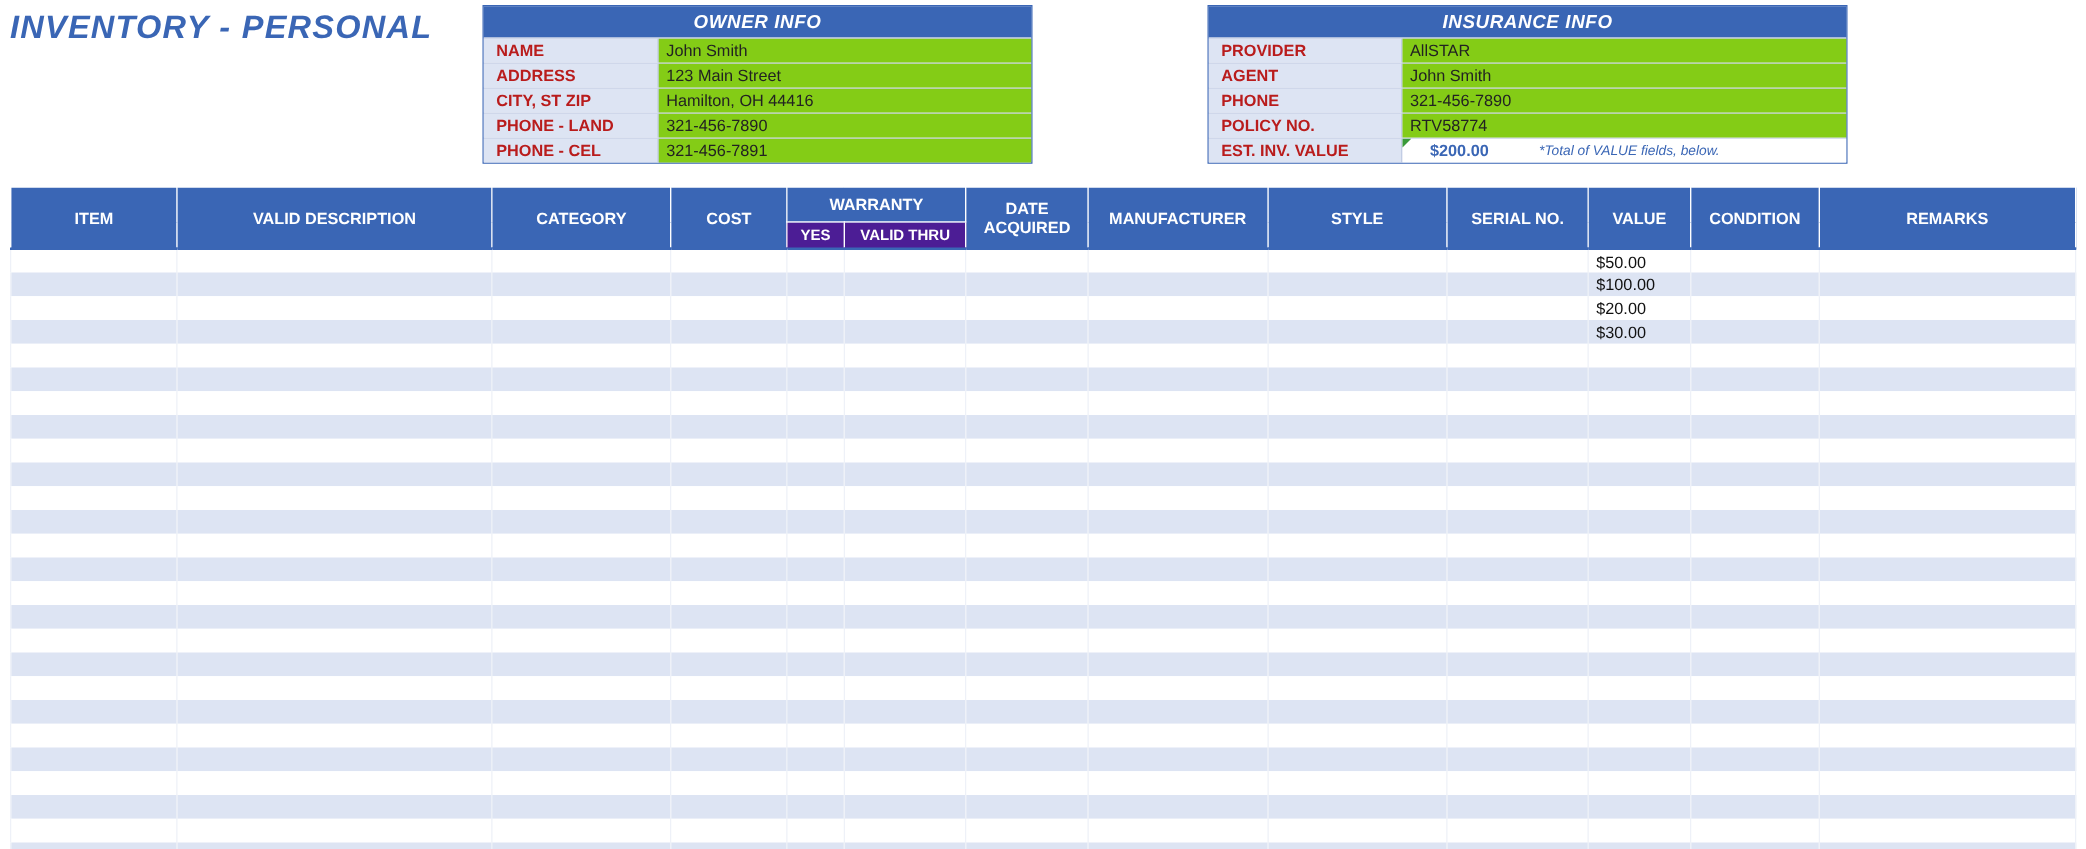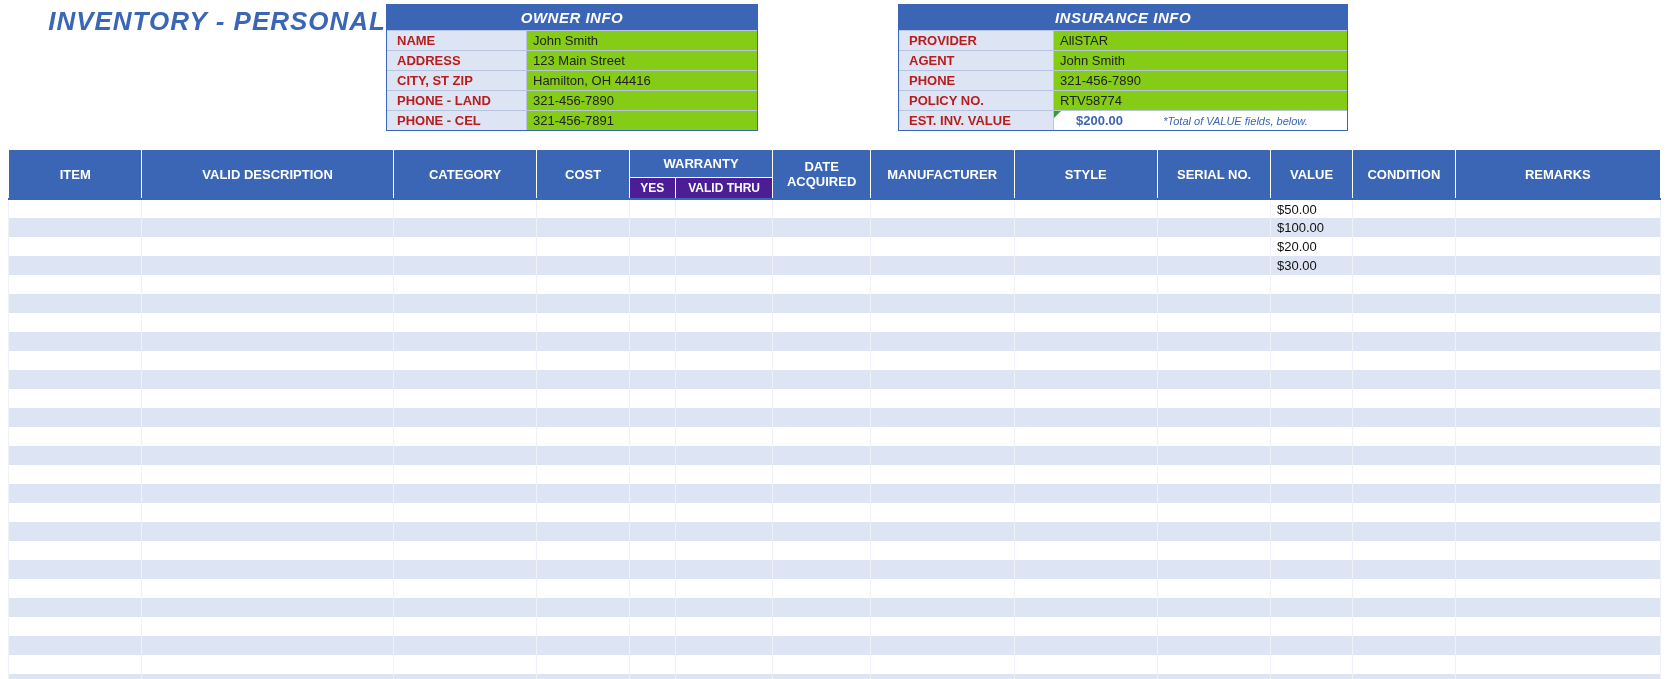--- a/index.html
+++ b/index.html
@@ -19,27 +19,26 @@
   .title-block {
     width: 378px;
     padding-top: 2px;
   }
   .page-title {
     color: #3a66b5;
     font-size: 26px;
     font-weight: bold;
     font-style: italic;
     letter-spacing: 1px;
-    text-align: right;
   }
   .info-panel {
     border: 1px solid #3a66b5;
   }
-  .owner-panel { width: 372px; margin-right: 140px; }
-  .insurance-panel { width: 450px; }
+  .owner-panel { width: 440px; margin-right: 140px; }
+  .insurance-panel { width: 512px; }
   .info-header {
     background: #3a66b5;
     color: #fff;
     font-weight: bold;
     font-style: italic;
     text-align: center;
     padding: 4px 0;
     font-size: 15px;
     letter-spacing: 0.5px;
   }

